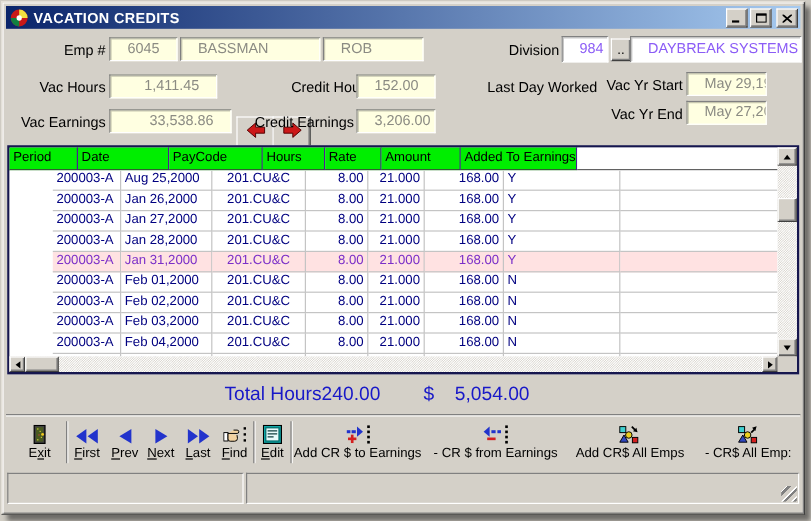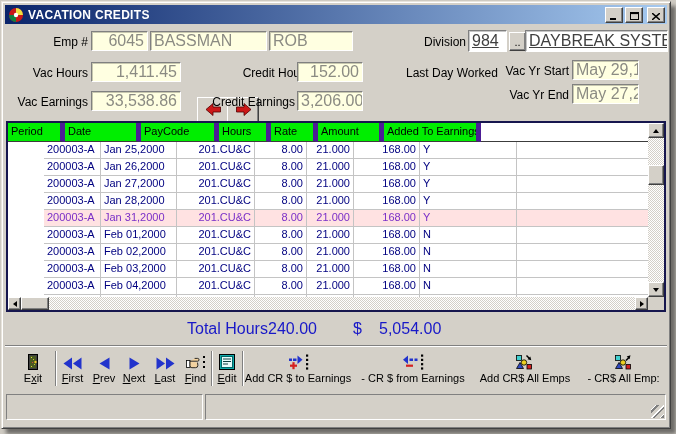--- a/index.html
+++ b/index.html
@@ -14,41 +14,41 @@
   .appicon{width:16px;height:16px;margin-left:3px;flex:none;}
   .title-text{color:#fff;font-weight:bold;font-size:12px;margin-left:4px;letter-spacing:.3px;white-space:nowrap;}
   .tb-btns{margin-left:auto;margin-right:2px;display:flex;align-items:center;}
   .tb-btn{width:16px;height:14px;background:#D4D0C8;border:1px solid;border-color:#fff #404040 #404040 #fff;
     box-shadow:inset -1px -1px 0 #808080;display:flex;align-items:center;justify-content:center;margin-left:2px;}
   .tb-btn.close{margin-left:4px;}
   
   .lbl{position:absolute;font-size:12px;color:#000;white-space:nowrap;}
   .lbl.r{text-align:right;}
   .field{position:absolute;background:var(--field-bg,#FFFFE1);color:var(--field-text,#8b8b83);
-    font-size:16px;line-height:17px;padding:0 3px;box-sizing:border-box;
+    font-size:12px;line-height:17px;padding:0 14px;box-sizing:border-box;
     border:1px solid;border-color:#808080 #fff #fff #808080;box-shadow:inset 1px 1px 0 rgba(0,0,0,.22);white-space:nowrap;overflow:hidden;}
-  .field.white{background:#fff;color:#404040;text-decoration:underline;}
+  .field.white{background:#fff;color:#8b5cf6;}
   .field.ra{text-align:right;}
   .pushbtn{position:absolute;background:#D4D0C8;border:1px solid;border-color:#fff #404040 #404040 #fff;
     box-shadow:inset -1px -1px 0 #808080;display:flex;align-items:center;justify-content:center;font-size:11px;color:#000;}
   
   .grid{position:absolute;left:4px;top:119px;width:660px;height:191px;background:#fff;
     border:2px solid #16164e;box-sizing:border-box;}
   .ghead{position:absolute;left:0;top:0;right:16px;height:19px;display:flex;}
   .hcell{background:var(--header-bg,#00FF00);color:#000;font-size:11px;line-height:17px;padding:0 3px;
-    border-right:5px solid #4c1d95;border-bottom:1px solid #3c3c3c;box-sizing:border-box;flex:none;white-space:nowrap;overflow:hidden;}
+    border-right:1px solid #4c1d95;border-bottom:1px solid #3c3c3c;box-sizing:border-box;flex:none;white-space:nowrap;overflow:hidden;}
   .hcell.fill{flex:1;background:#fff;border-right:none;}
   .gbody{position:absolute;left:0;top:19px;right:16px;bottom:13px;overflow:hidden;background:#fff;}
   .grow{display:flex;height:17px;margin-left:36px;}
   .gcell{font-size:11px;line-height:15px;padding:0 3px;color:var(--grid-text,#000080);
     border-right:1px solid #c4c4c4;border-bottom:1px solid #c4c4c4;box-sizing:border-box;flex:none;white-space:nowrap;overflow:hidden;}
   .gcell.fill{flex:1;border-right:none;}
   .grow.sel .gcell{background:var(--selected-bg,#FFE2E2);color:var(--selected-text,#7B30C8);}
   .c0{width:57px}.c1{width:76px}.c2{width:78px}.c3{width:52px}.c4{width:47px}.c5{width:66px}.c6{width:97px}
-  .aL{text-align:left}.aC{text-align:right}.aR{text-align:right}
+  .aL{text-align:left}.aC{text-align:center}.aR{text-align:right}
   
   .vscroll{position:absolute;right:0;top:0;width:16px;bottom:13px;}
   .hscroll{position:absolute;left:0;bottom:0;height:13px;right:16px;}
   .sb-track{position:absolute;inset:0;background-color:#fff;background-image:
       linear-gradient(45deg,#d4d0c8 25%,transparent 25%,transparent 75%,#d4d0c8 75%),
       linear-gradient(45deg,#d4d0c8 25%,transparent 25%,transparent 75%,#d4d0c8 75%);
     background-size:2px 2px;background-position:0 0,1px 1px;}
   .sbtn{position:absolute;background:#D4D0C8;border:1px solid;border-color:#fff #404040 #404040 #fff;
     box-shadow:inset -1px -1px 0 #808080;display:flex;align-items:center;justify-content:center;box-sizing:border-box;}
   .sthumb{position:absolute;background:#D4D0C8;border:1px solid;border-color:#fff #404040 #404040 #fff;
@@ -123,21 +123,21 @@
 
   <div class="lbl r" style="left:18px;top:64px;width:68px;">Vac Hours</div>
   <div class="field ra" style="left:89px;top:60px;width:90px;height:20px;">1,411.45</div>
   <div class="lbl r" style="left:218px;top:64px;width:90px;">Credit Hours</div>
   <div class="field ra" style="left:295px;top:60px;width:66px;height:20px;">152.00</div>
   <div class="lbl" style="left:404px;top:64px;">Last Day Worked</div>
   <div class="lbl r" style="left:494px;top:62px;width:73px;">Vac Yr Start</div>
   <div class="field" style="left:570px;top:58px;width:67px;height:20px;">May 29,1999</div>
 
   <div class="lbl r" style="left:10px;top:93px;width:76px;">Vac Earnings</div>
-  <div class="field ra" style="left:89px;top:89px;width:90px;height:20px;">33,538.86</div>
+  <div class="field ra" style="left:89px;top:89px;width:102px;height:20px;">33,538.86</div>
   <div class="pushbtn" style="left:195px;top:95px;width:30px;height:24px;">
     <span><svg width="17" height="15">
           <polygon points="1,7.5 8,1.5 8,5 15.5,5 15.5,10 8,10 8,13.5" fill="#cc1818" stroke="#500000" stroke-width="0.8"></polygon>
         </svg></span>
   </div>
   <div class="pushbtn" style="left:225px;top:95px;width:30px;height:24px;">
     <span><svg width="17" height="15">
           <polygon points="16,7.5 9,1.5 9,5 1.5,5 1.5,10 9,10 9,13.5" fill="#cc1818" stroke="#500000" stroke-width="0.8"></polygon>
         </svg></span>
   </div>
@@ -153,21 +153,21 @@
         <div class="hcell c2">PayCode</div>
         <div class="hcell c3">Hours</div>
         <div class="hcell c4">Rate</div>
         <div class="hcell c5">Amount</div>
         <div class="hcell c6">Added To Earnings</div>
         <div class="hcell fill"></div>
       </div>
     <div class="gbody">
         <div class="grow">
           <div class="gcell c0 aL">200003-A</div>
-          <div class="gcell c1 aL">Jan 25,2000</div>
+          <div class="gcell c1 aL">Aug 25,2000</div>
           <div class="gcell c2 aC">201.CU&amp;C</div>
           <div class="gcell c3 aR">8.00</div>
           <div class="gcell c4 aR">21.000</div>
           <div class="gcell c5 aR">168.00</div>
           <div class="gcell c6 aL">Y</div>
           <div class="gcell fill"></div>
         </div>
         <div class="grow">
           <div class="gcell c0 aL">200003-A</div>
           <div class="gcell c1 aL">Jan 26,2000</div>

